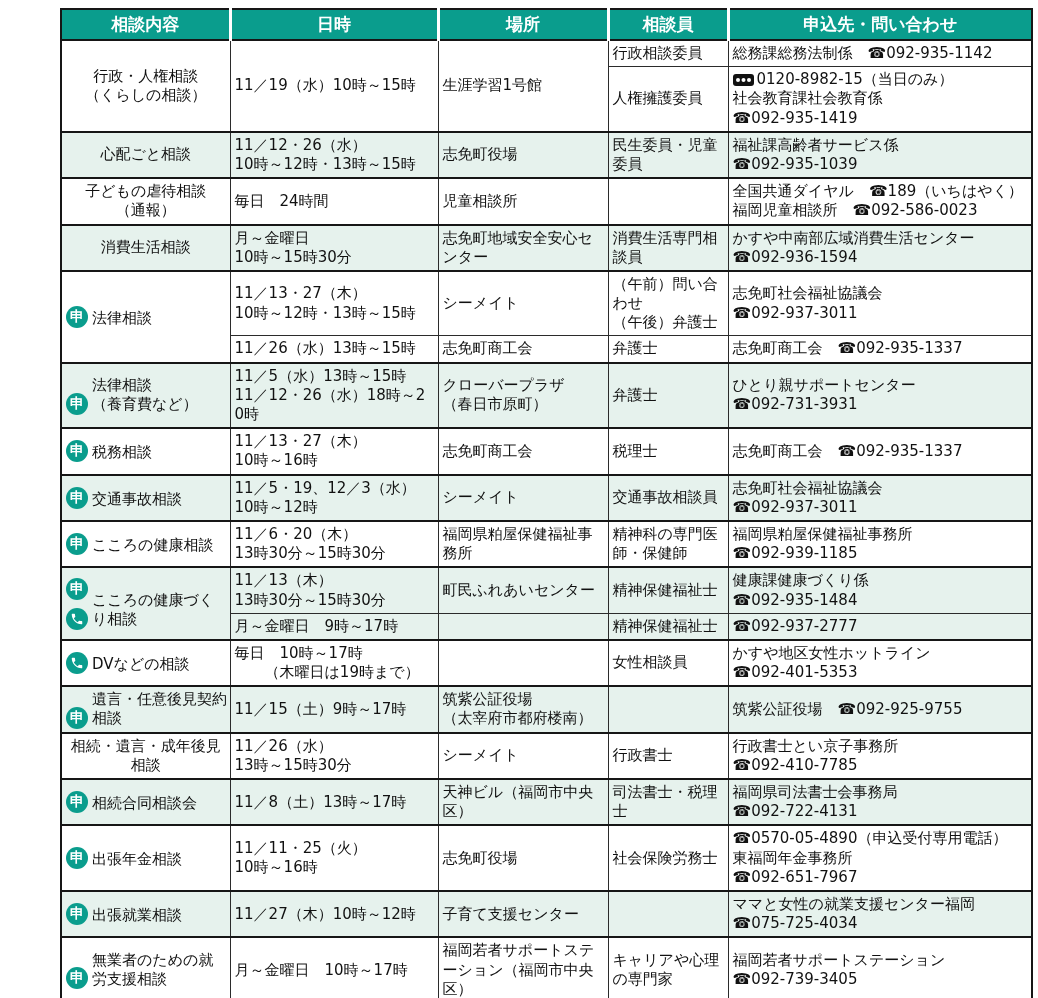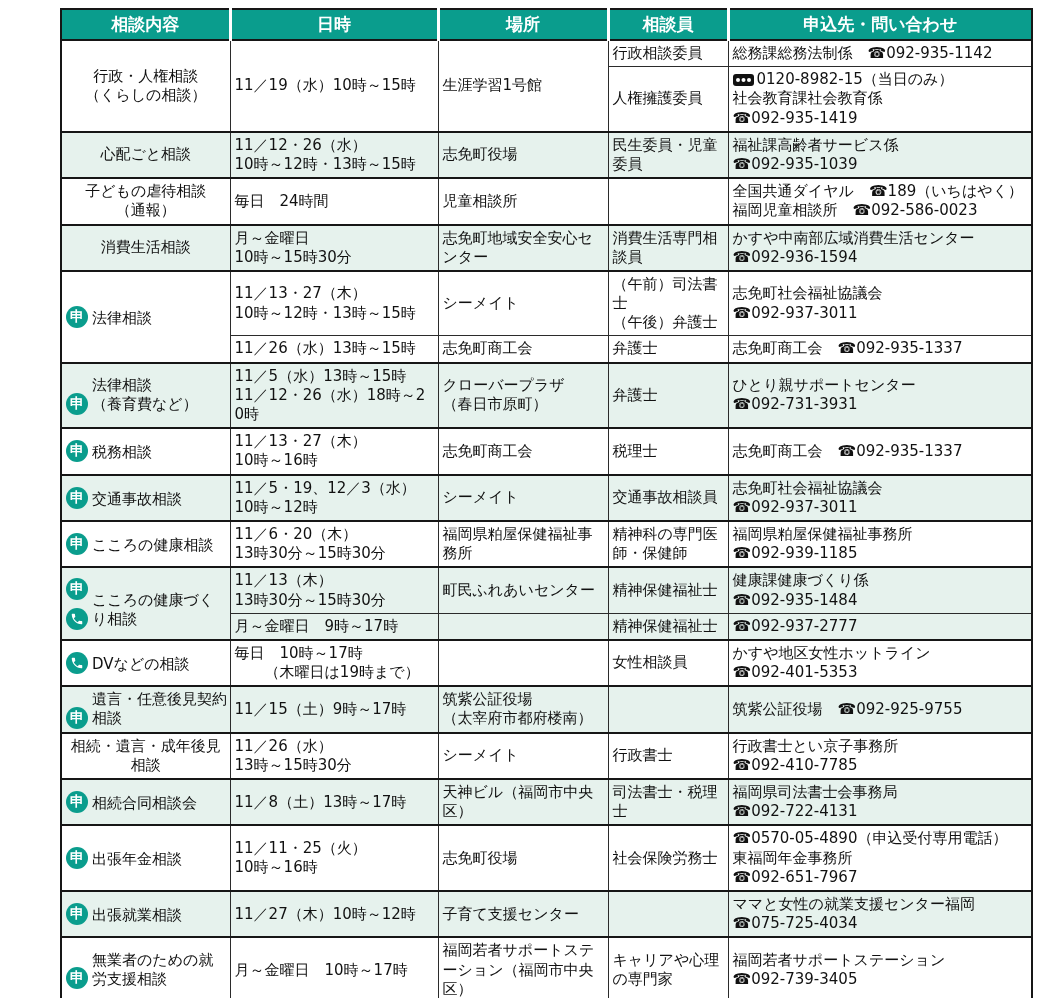--- a/index.html
+++ b/index.html
@@ -197,21 +197,21 @@
             </div>
           </td>
           <td>
             <div class="line">11／13・27（木）</div>
             <div class="line">10時～12時・13時～15時</div>
           </td>
           <td>
             <div class="line">シーメイト</div>
           </td>
           <td>
-            <div class="line">（午前）司法書士</div>
+            <div class="line">（午前）問い合わせ</div>
             <div class="line">（午後）弁護士</div>
           </td>
           <td>
             <div class="line">志免町社会福祉協議会</div>
             <div class="line">☎092-937-3011</div>
           </td>
         </tr>
         <tr class="">
           <td>
             <div class="line">11／26（水）13時～15時</div>

